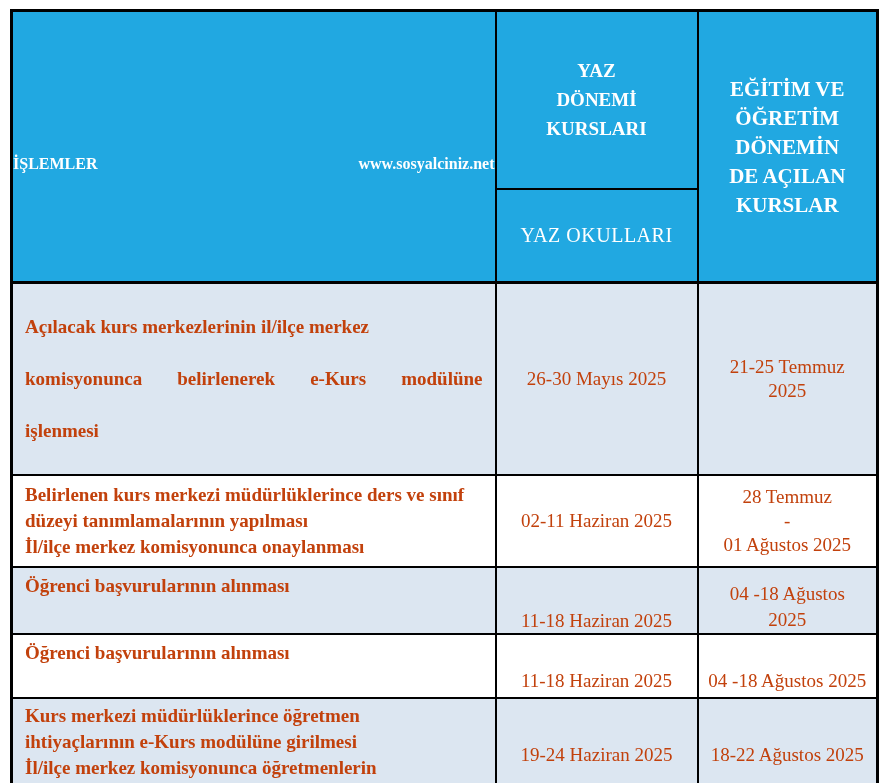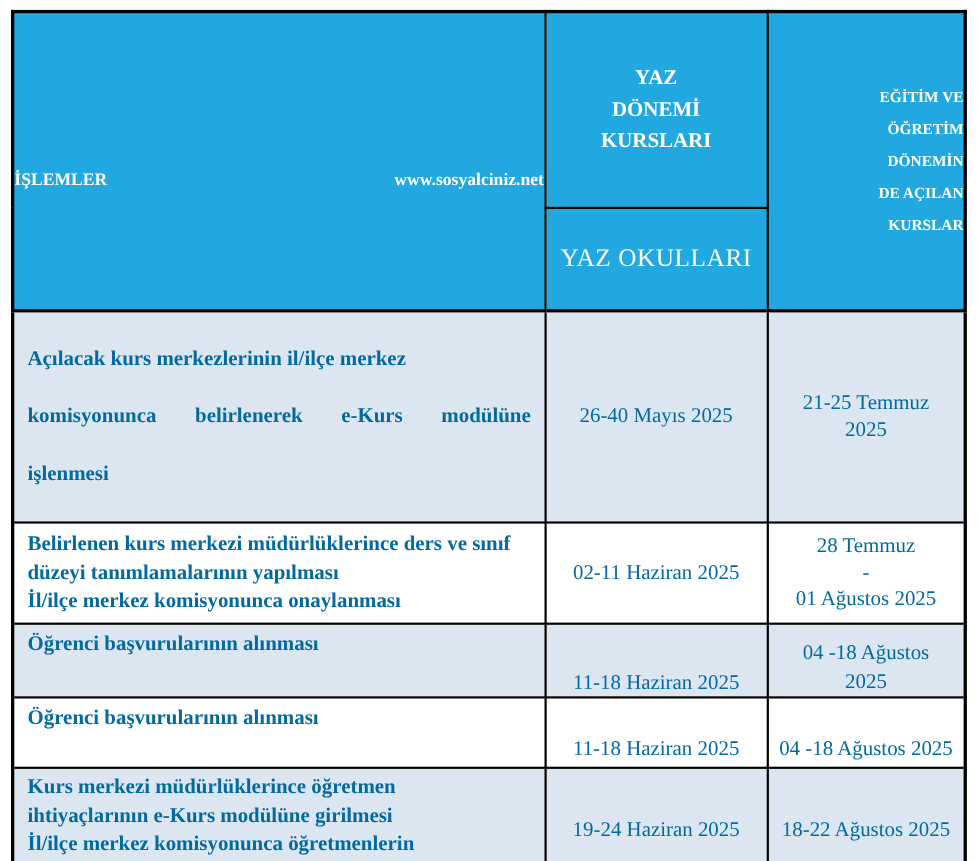--- a/index.html
+++ b/index.html
@@ -26,21 +26,21 @@
   table{
     position:absolute;left:10px;top:9px;width:866px;
     border-collapse:collapse;table-layout:fixed;
     border:3px solid var(--border);
   }
   col.c1{width:484px}
   col.c2{width:202px}
   col.c3{width:180px}
   th,td{
     border:2px solid var(--border);
-    padding:0;vertical-align:middle;color:#0369a1;
+    padding:0;vertical-align:middle;color:#c2410c;
     overflow:hidden;
   }
   
   thead th{
     background:var(--header_bg);color:var(--header_text);
     font-weight:bold;white-space:pre-line;text-align:center;
   }
   .th-islemler{
     border-bottom-width:3px;
     vertical-align:top;
@@ -48,27 +48,26 @@
   .th-islemler .hwrap{
     height:233px;display:flex;flex-direction:row;align-items:center;
     justify-content:space-between;padding:48px 0 14px 0;box-sizing:border-box;
   }
   .th-yaz-top{
     height:151px;font-size:19px;line-height:29px;
     border-bottom-width:2px;
     margin-left:30px;
   }
   .th-yaz-okullari{
-    height:78px;font-size:23px;font-weight:normal;letter-spacing:.5px;
+    height:78px;font-size:20px;font-weight:normal;letter-spacing:.5px;
     border-bottom-width:3px;
   }
   .th-egitim{
-    font-size:14px;line-height:29px;vertical-align:top;
+    font-size:21px;line-height:29px;vertical-align:top;
     border-bottom-width:3px;
-    text-align:right;
   }
   .th-egitim .hwrap{padding-top:34px;}
   
   tbody td.label{
     font-weight:bold;font-size:19px;line-height:26px;
     text-align:left;padding:4px 4px 4px 12px;white-space:pre-line;
   }
   tbody td.date{
     font-size:19px;text-align:center;white-space:pre-line;line-height:24px;
   }
@@ -122,21 +121,21 @@
       <th class="th-yaz-okullari">YAZ OKULLARI</th>
     </tr>
   </thead>
   <tbody>
     <tr class="r1 alt">
       <td class="label">
         <div class="line">Açılacak kurs merkezlerinin il/ilçe merkez</div>
         <div class="line just">komisyonunca belirlenerek e-Kurs modülüne</div>
         <div class="line">işlenmesi</div>
       </td>
-      <td class="date yaz-date">26-40 Mayıs 2025</td>
+      <td class="date yaz-date">26-30 Mayıs 2025</td>
       <td class="date egitim-date">21-25 Temmuz
 2025</td>
     </tr>
     <tr class="r2">
       <td class="label">Belirlenen kurs merkezi müdürlüklerince ders ve sınıf
 düzeyi tanımlamalarının yapılması
 İl/ilçe merkez komisyonunca onaylanması</td>
       <td class="date yaz-date">02-11 Haziran 2025</td>
       <td class="date egitim-date">28 Temmuz
 -

